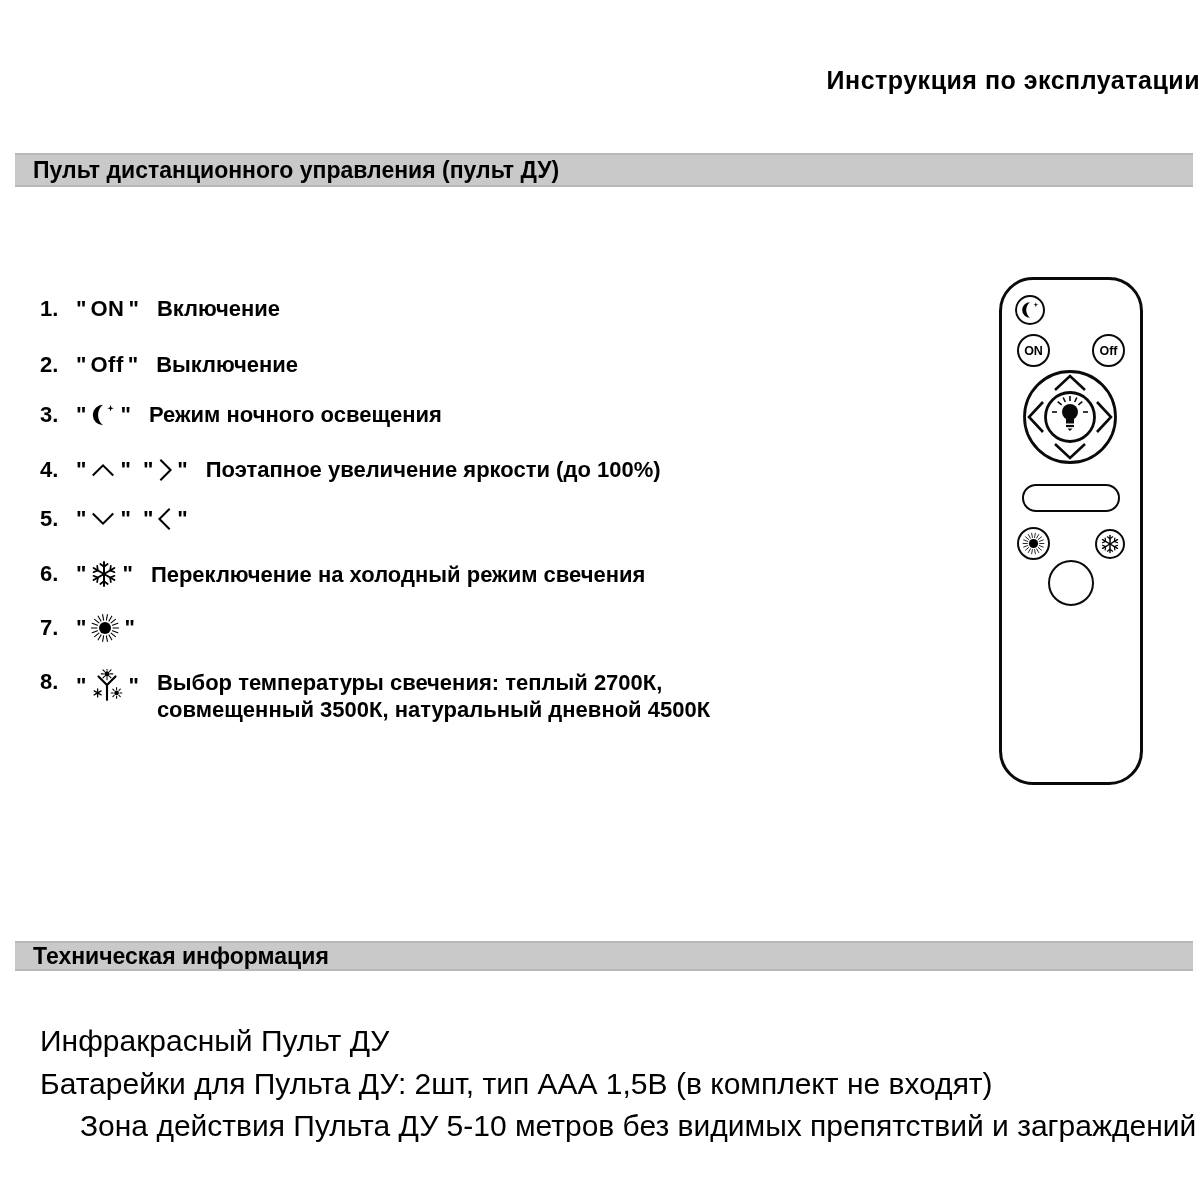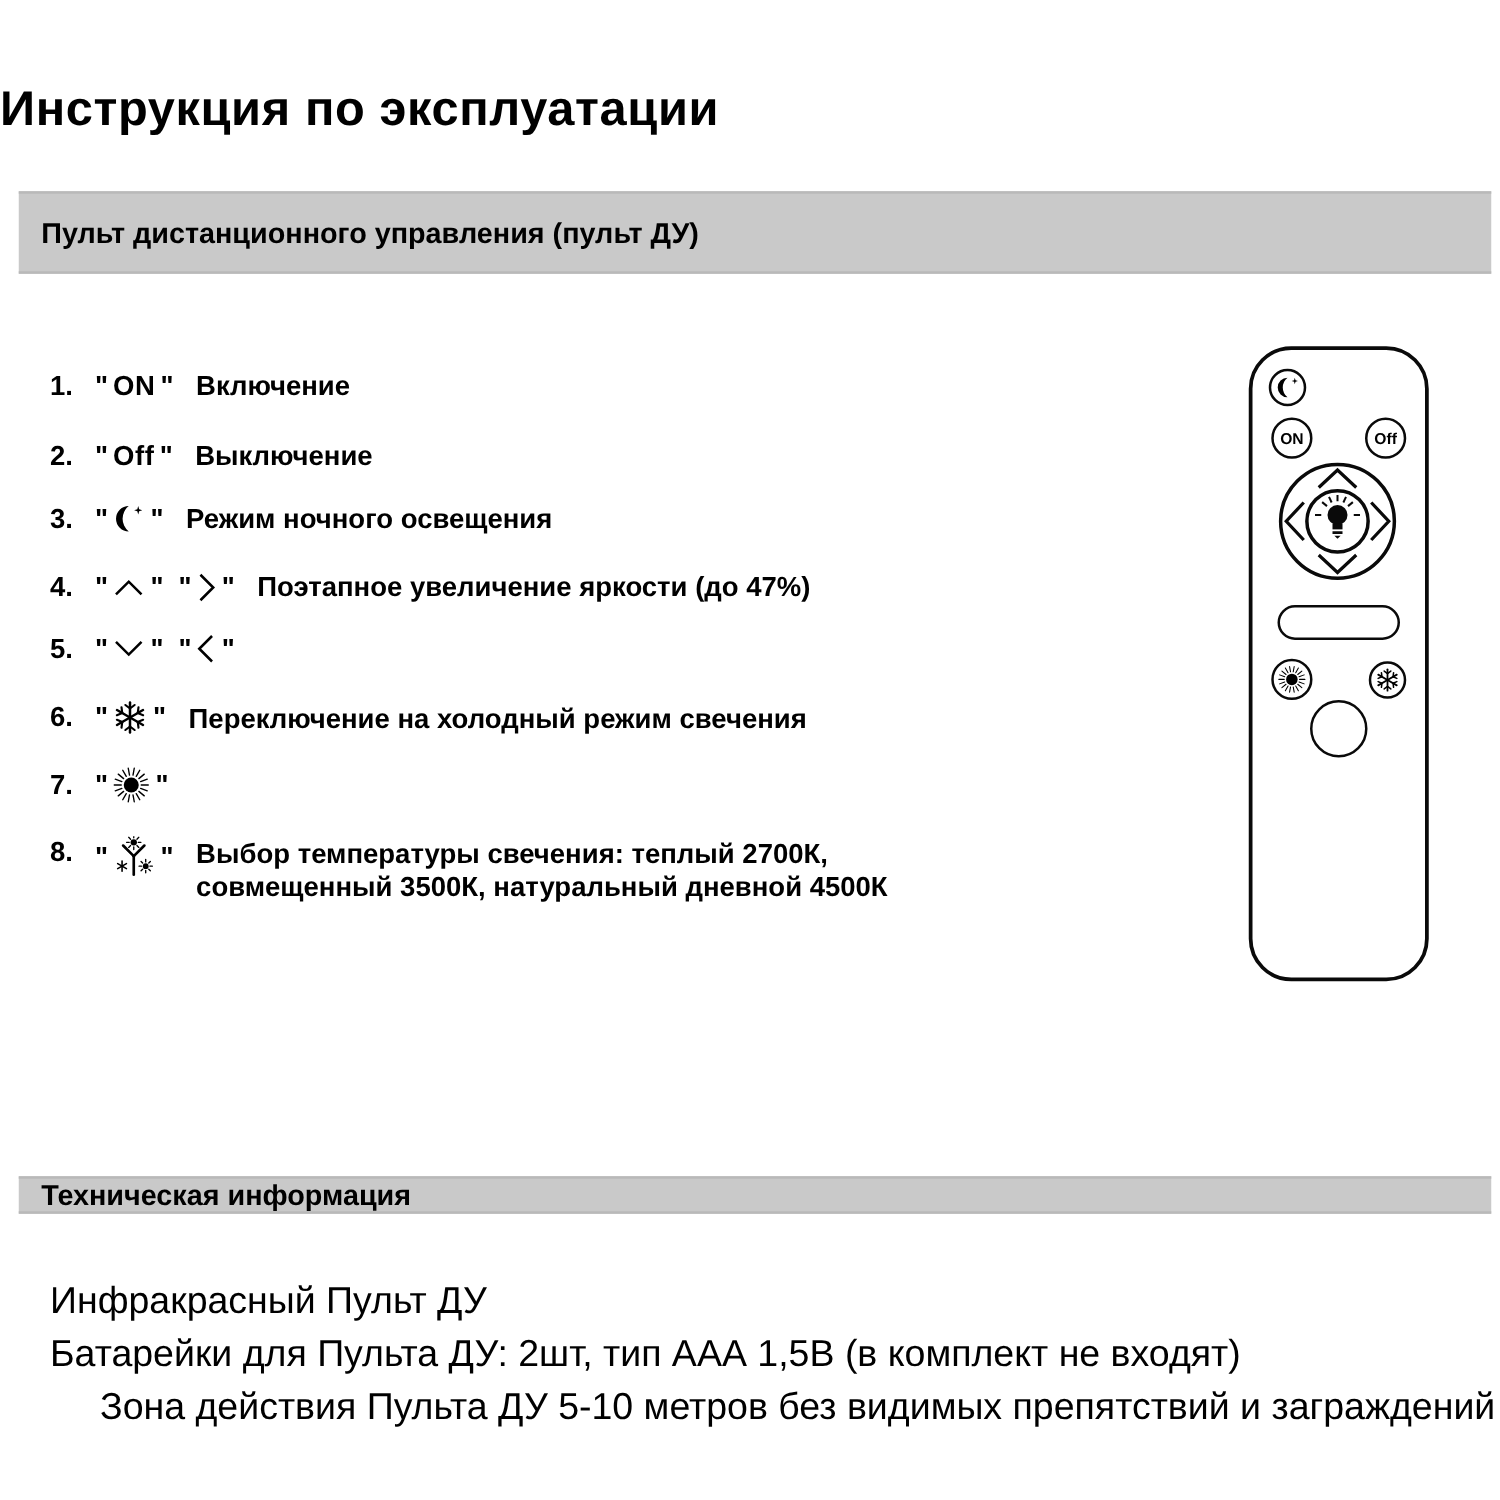--- a/index.html
+++ b/index.html
@@ -1,30 +1,30 @@
 <!DOCTYPE html>
 <html><head>
 <meta charset="utf-8">
 <style>
   html,body{margin:0;padding:0;}
   body{
     width:1200px;height:1200px;position:relative;background:#ffffff;color:#000;
     font-family:"Liberation Sans",sans-serif;overflow:hidden;
   }
   .title{
-    position:absolute;top:66px;left:0;width:100%;text-align:left;
-    font-size:39px;font-weight:bold;letter-spacing:0.5px;
+    position:absolute;top:66px;left:0;width:100%;text-align:right;
+    font-size:25px;font-weight:bold;letter-spacing:0.5px;
   }
   .bar{
     position:absolute;left:15px;width:1178px;background:#c9c9c9;
     border-top:2px solid #b9b9b9;border-bottom:2px solid #b9b9b9;
     box-sizing:border-box;display:flex;align-items:center;
     padding-left:18px;font-size:23px;font-weight:bold;
   }
-  #bar-remote{top:153px;height:66px;text-align:center;}
+  #bar-remote{top:153px;height:34px;text-align:center;}
   #bar-tech{top:941px;height:30px;}
 
   
   #instruction-list{position:absolute;left:0;top:0;width:980px;height:760px;}
   .instr-row{
     position:absolute;left:40px;display:flex;align-items:center;
     font-size:22px;font-weight:bold;white-space:nowrap;
   }
   .instr-num{width:32px;flex:0 0 auto;}
   .badge{display:flex;align-items:center;margin-right:4px;}
@@ -122,21 +122,21 @@
       </span>
       <span class="badge">
         <span class="q">"</span>
         <span class="badge-icon" style="width: 16px; height: 26px;">
           <svg viewBox="0 0 16 28">
             <polyline points="3,3 14,14 3,25" fill="none" stroke="#000" stroke-width="2.2"></polyline>
           </svg>
         </span>
         <span class="q">"</span>
       </span>
-      <span class="instr-label">Поэтапное увеличение яркости (до 47%)</span>
+      <span class="instr-label">Поэтапное увеличение яркости (до 100%)</span>
     </div>
     <div class="instr-row" style="top: 506px;">
       <span class="instr-num">5.</span>
       <span class="badge">
         <span class="q">"</span>
         <span class="badge-icon" style="width: 26px; height: 16px;">
           <svg viewBox="0 0 28 16">
             <polyline points="3,2 14,13 25,2" fill="none" stroke="#000" stroke-width="2.2"></polyline>
           </svg>
         </span>

